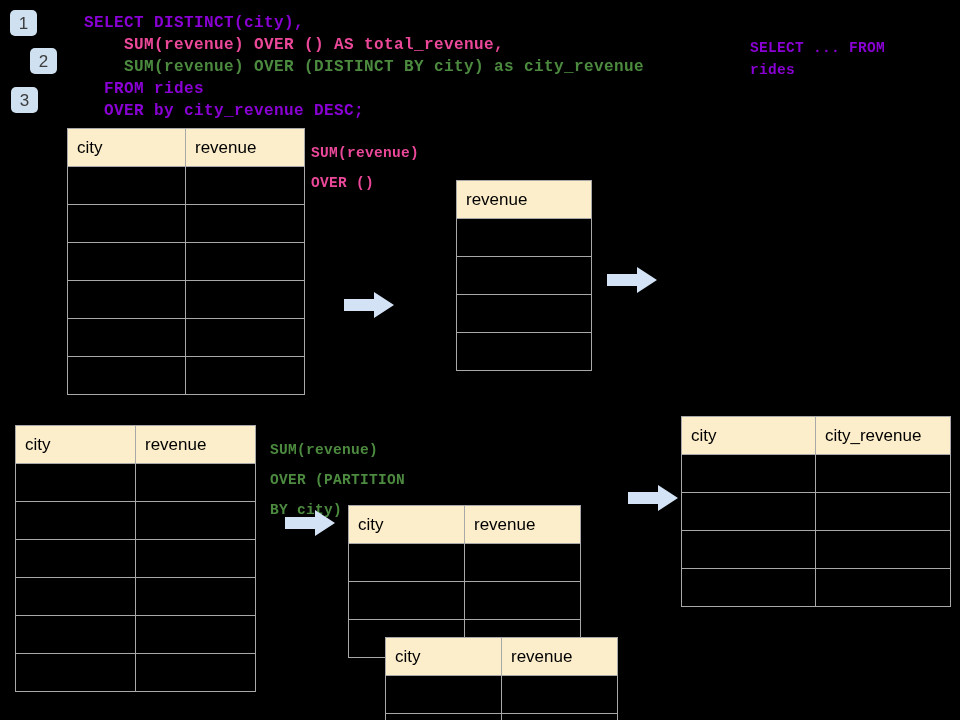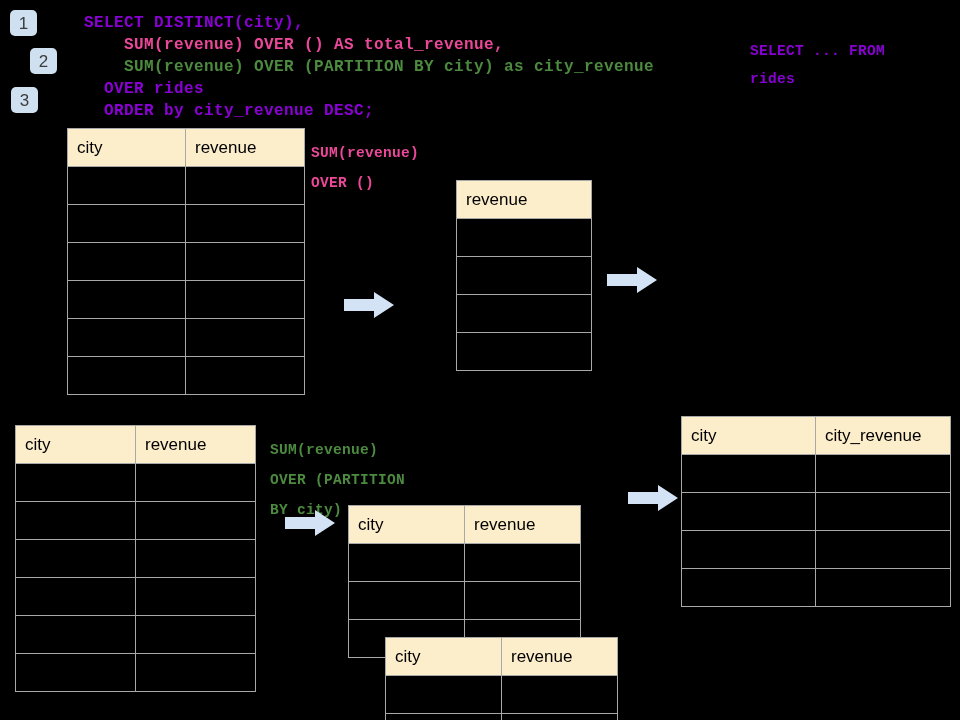--- a/index.html
+++ b/index.html
@@ -97,25 +97,25 @@
   </div>
   <div class="badge" style="left:30px; top:48px; width:27px; height:26px;">
     <span>2</span>
   </div>
   <div class="badge" style="left:11px; top:87px; width:27px; height:26px;">
     <span>3</span>
   </div>
 
   <div class="code c-violet" style="left:84px; top:12px;">SELECT DISTINCT(city),</div>
   <div class="code c-red" style="left:84px; top:34px;">    SUM(revenue) OVER () AS total_revenue,</div>
-  <div class="code c-green" style="left:84px; top:56px;">    SUM(revenue) OVER (PARTITION BY city) as city_revenue</div>
-  <div class="code c-violet" style="left:84px; top:78px;">  OVER rides</div>
-  <div class="code c-violet" style="left:84px; top:100px;">  ORDER by city_revenue DESC;</div>
-
-  <div class="annot c-violet" style="left:750px; top:37px; line-height:28px;">SELECT ... FROM
+  <div class="code c-green" style="left:84px; top:56px;">    SUM(revenue) OVER (DISTINCT BY city) as city_revenue</div>
+  <div class="code c-violet" style="left:84px; top:78px;">  FROM rides</div>
+  <div class="code c-violet" style="left:84px; top:100px;">  OVER by city_revenue DESC;</div>
+
+  <div class="annot c-violet" style="left:750px; top:37px; line-height:22px;">SELECT ... FROM
 rides</div>
 
   <div class="annot c-red" style="left:311px; top:138px;">SUM(revenue)
 OVER ()</div>
 
   <div class="annot c-green" style="left:270px; top:435px;">SUM(revenue)
 OVER (PARTITION
 BY city)</div>
 
   <table class="tbl" style="left:67px; top:128px; width:237px;">

